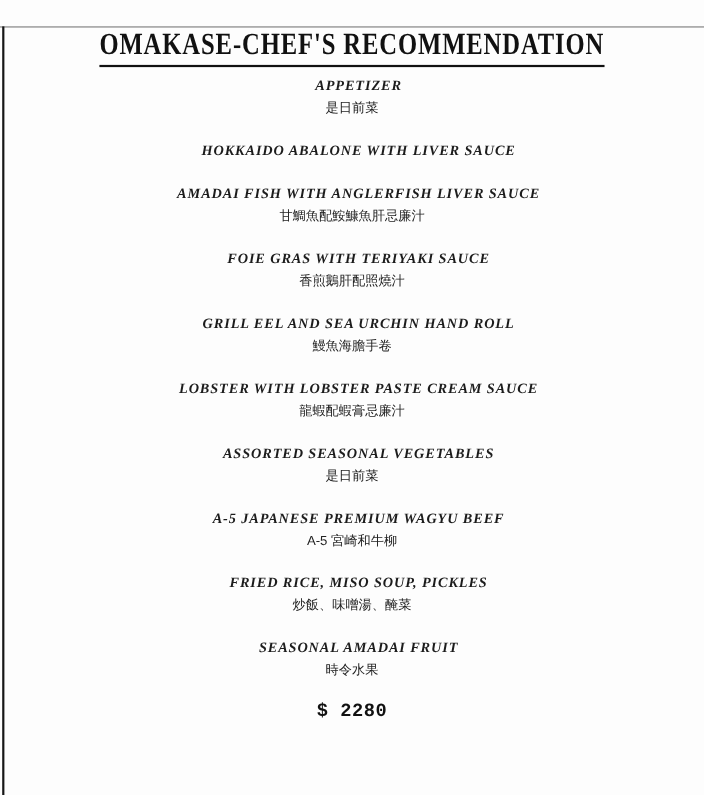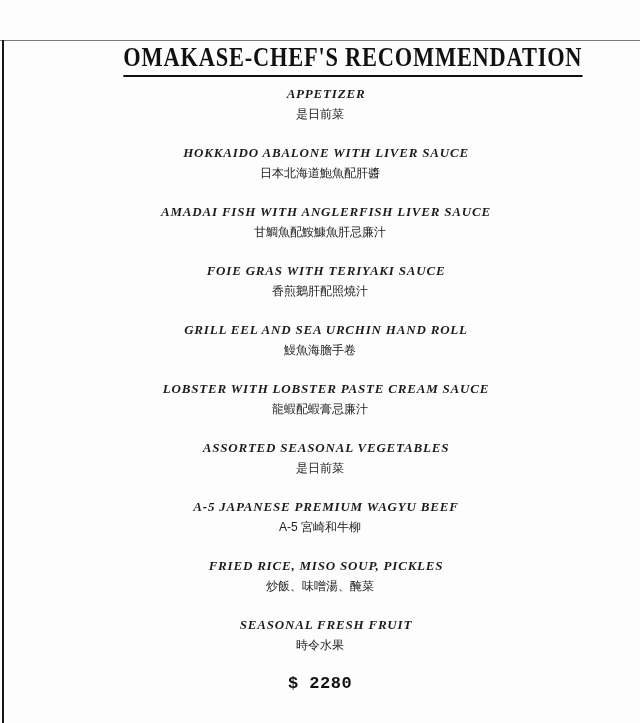--- a/index.html
+++ b/index.html
@@ -33,24 +33,23 @@
     width: 2px;
     height: 706px;
     background: #161616;
   }
   .content {
     position: relative;
     width: 100%;
     text-align: center;
   }
   .title-wrap {
-    margin-top: 40px;
+    margin-top: 24px;
     line-height: 34px;
     height: 19px;
-    text-align: right;
   }
   .title {
     display: inline-block;
     font-family: "Liberation Serif", serif;
     font-weight: bold;
     font-size: 28px;
     letter-spacing: 1px;
     color: #111;
     border-bottom: 2px solid #111;
     padding-bottom: 1px;
@@ -108,21 +107,20 @@
 
     <div class="menu-list">
 
       <div class="item">
         <div class="en">APPETIZER</div>
         <div class="zh">是日前菜</div>
       </div>
 
       <div class="item">
         <div class="en">HOKKAIDO ABALONE WITH LIVER SAUCE</div>
-        <div class="zh">日本北海道鮑魚配肝醬</div>
       </div>
 
       <div class="item">
         <div class="en">AMADAI FISH WITH ANGLERFISH LIVER SAUCE</div>
         <div class="zh">甘鯛魚配鮟鱇魚肝忌廉汁</div>
       </div>
 
       <div class="item">
         <div class="en">FOIE GRAS WITH TERIYAKI SAUCE</div>
         <div class="zh">香煎鵝肝配照燒汁</div>
@@ -147,21 +145,21 @@
         <div class="en">A-5 JAPANESE PREMIUM WAGYU BEEF</div>
         <div class="zh">A-5 宮崎和牛柳</div>
       </div>
 
       <div class="item">
         <div class="en">FRIED RICE, MISO SOUP, PICKLES</div>
         <div class="zh">炒飯、味噌湯、醃菜</div>
       </div>
 
       <div class="item">
-        <div class="en">SEASONAL FRESH FRUIT</div>
+        <div class="en">SEASONAL AMADAI FRUIT</div>
         <div class="zh">時令水果</div>
       </div>
 
       <div class="price">$ 2280</div>
 
     </div>
   </div>
 </div>
 
 </body></html>

